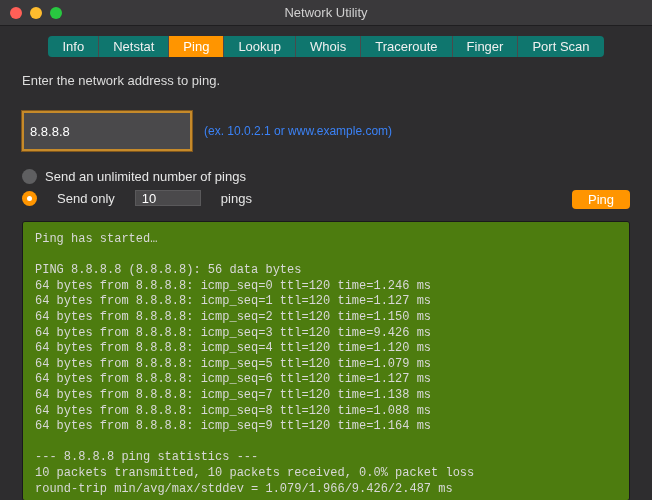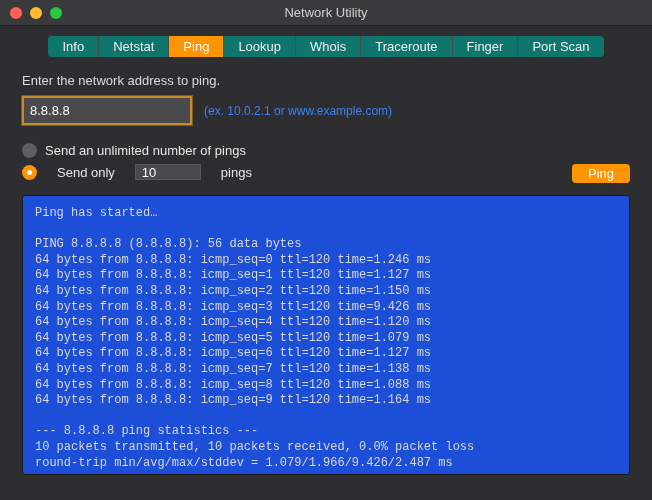--- a/index.html
+++ b/index.html
@@ -60,31 +60,31 @@
   .tab:last-child { border-right: none; }
   .tab.active {
     background: #ff9500;
     color: #fff;
   }
   .content {
     padding: 8px 22px 16px 22px;
   }
   .prompt {
     color: #dcdcdc;
-    margin-bottom: 8px;
+    margin-bottom: 23px;
   }
   .addr-row {
     display: flex;
     align-items: center;
     gap: 12px;
     margin-bottom: 18px;
   }
   .addr-input {
     width: 170px;
-    height: 29px;
+    height: 40px;
     background: #4a494b;
     border: 2px solid #c68a2a;
     box-shadow: 0 0 0 1px rgba(255,149,0,.4);
     color: #fff;
     font-size: 13px;
     padding: 2px 6px;
     outline: none;
   }
   .hint {
     color: #3b82f6;
@@ -135,21 +135,21 @@
   .ping-btn {
     background: #ff9500;
     color: #fff;
     border: none;
     border-radius: 4px;
     padding: 2px 16px;
     font-size: 13px;
     cursor: default;
   }
   .output {
-    background: #1d4ed8;
+    background: #4d7c0f;
     border: 1px solid #1a191b;
     border-radius: 3px;
     padding: 10px 12px;
     font-family: "Menlo", "Courier New", monospace;
     font-size: 12px;
     line-height: 1.3;
     color: #d8d8d8;
     white-space: pre;
     max-height: 280px;
     overflow: auto;

